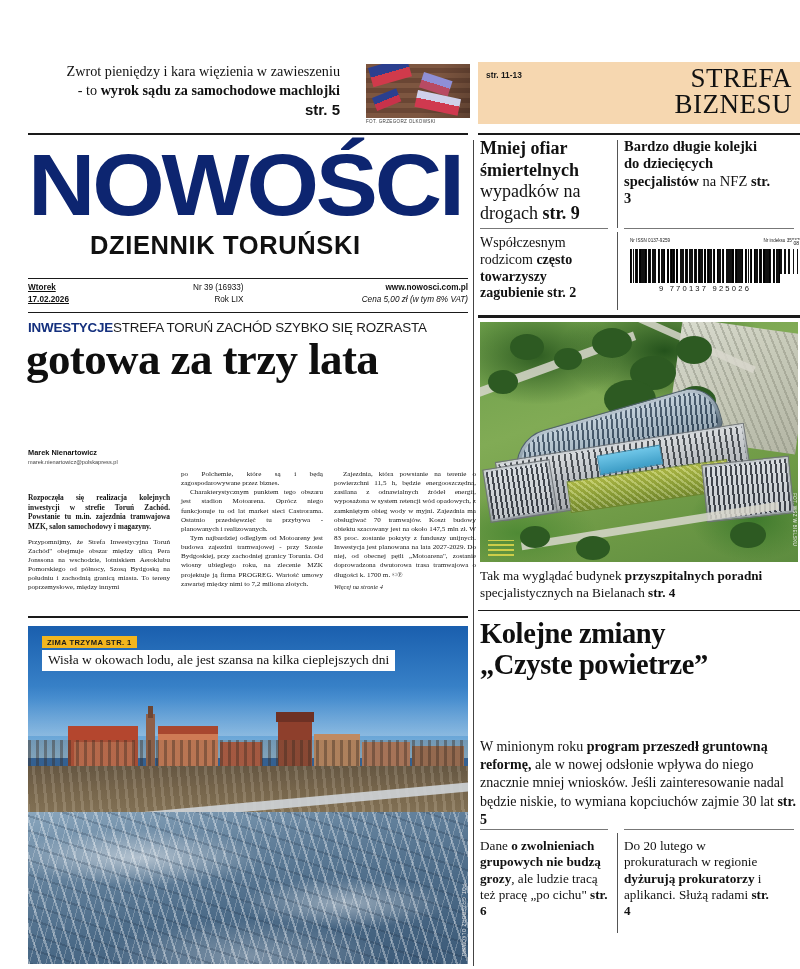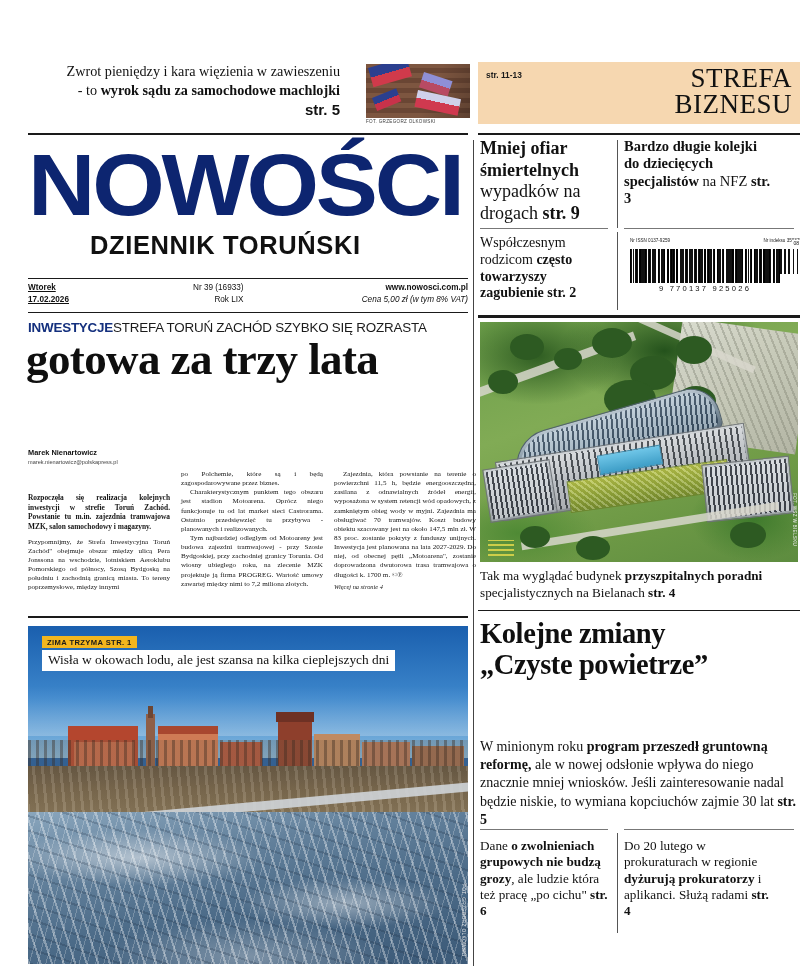--- a/index.html
+++ b/index.html
@@ -368,21 +368,21 @@
 
   <div class="head2">
     <div>Kolejne zmiany</div>
     <div>„Czyste powietrze”</div>
   </div>
   <div class="lead2">
     <span>W minionym roku </span><b>program przeszedł gruntowną reformę,</b><span> ale w nowej odsłonie wpływa do niego znacznie mniej wniosków. Jeśli zainteresowanie nadal będzie niskie, to wymiana kopciuchów zajmie 30 lat </span><b>str. 5</b>
   </div>
 
   <div class="teaser t4">
-    <span>Dane </span><span class="t-title">o zwolnieniach grupowych nie budzą grozy</span><span>, ale ludzie która też pracę „po cichu"</span>
+    <span>Dane </span><span class="t-title">o zwolnieniach grupowych nie budzą grozy</span><span>, ale ludzie tracą też pracę „po cichu"</span>
     <span class="t-title">str. 6</span>
   </div>
   <div class="teaser t5">
     <span>Do 20 lutego w prokuraturach w regionie </span><span class="t-title">dyżurują prokuratorzy</span><span> i aplikanci. Służą radami</span>
     <span class="t-title">str. 4</span>
   </div>
 
   <div class="photo-winter">
     <div class="w-sky"></div>
     <div class="w-town">

